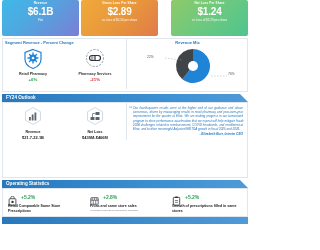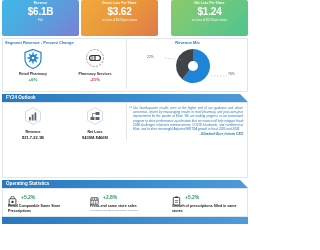--- a/index.html
+++ b/index.html
@@ -95,21 +95,21 @@
 <div class="page">
 
   <div class="kpi-row">
     <div class="kpi kpi-1">
       <div class="kpi-label">Revenue</div>
       <div class="kpi-value">$6.1B</div>
       <div class="kpi-sub">Flat</div>
     </div>
     <div class="kpi kpi-3">
       <div class="kpi-label">Gross Loss Per Share</div>
-      <div class="kpi-value">$3.62</div>
+      <div class="kpi-value">$2.89</div>
       <div class="kpi-sub">vs. loss of $5.56 per share</div>
     </div>
     <div class="kpi kpi-4">
       <div class="kpi-label">Net Loss Per Share</div>
       <div class="kpi-value">$1.24</div>
       <div class="kpi-sub">vs. loss of $2.29 per share</div>
     </div>
   </div>
 
   <div style="position:relative;height:54px;margin-top:2px;">

